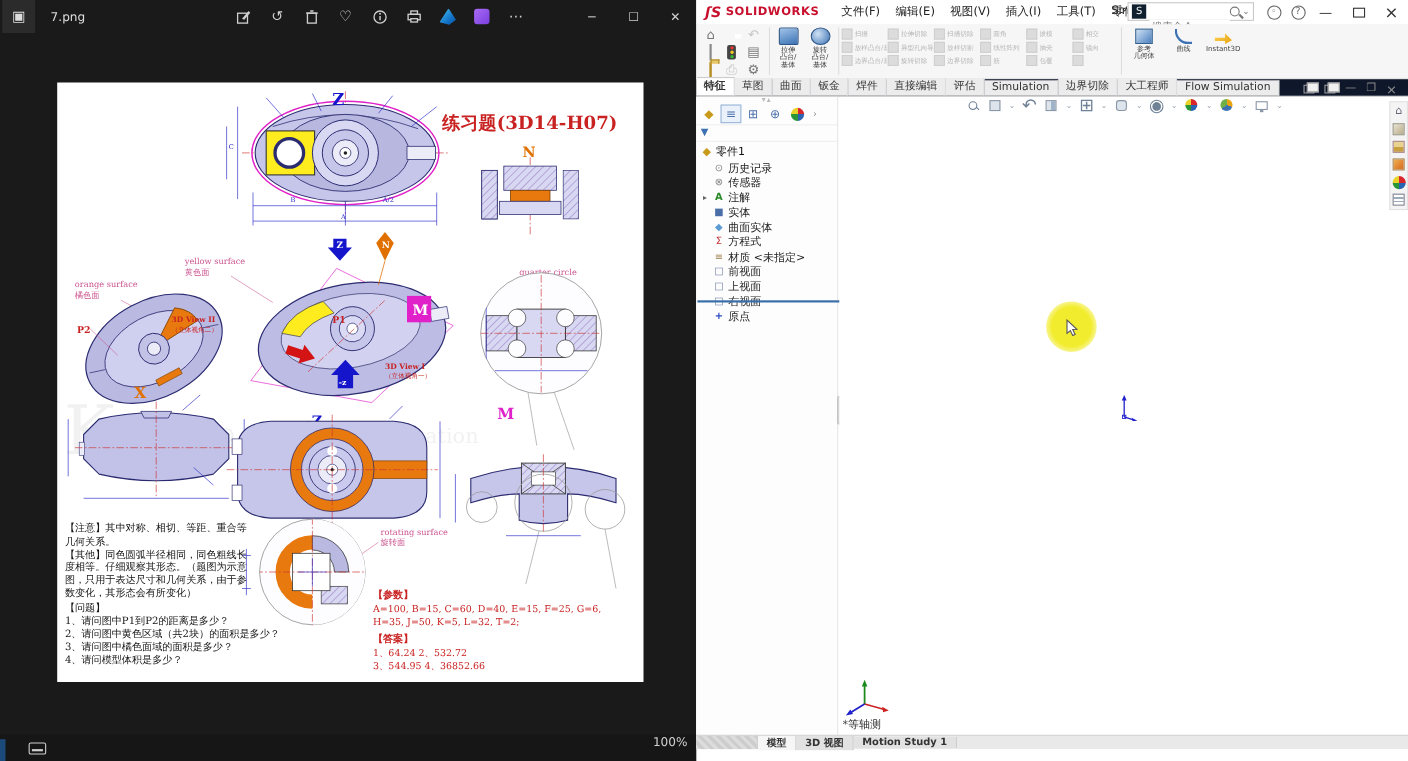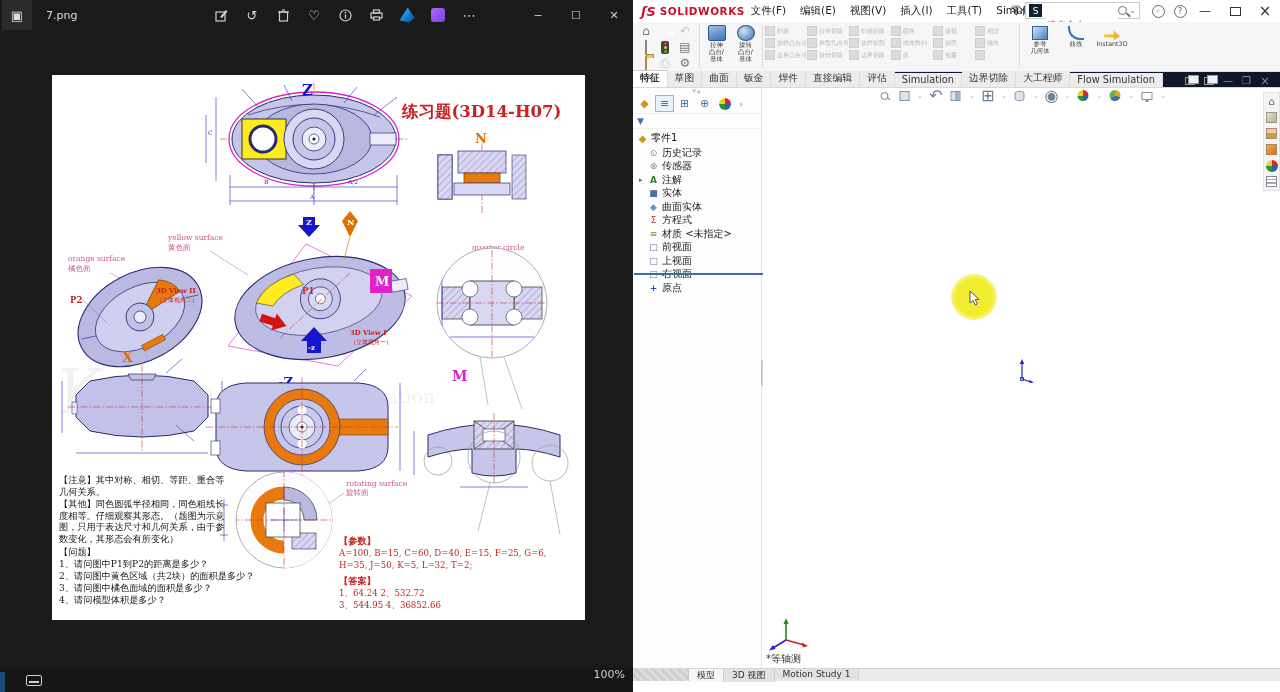--- a/index.html
+++ b/index.html
@@ -51,21 +51,21 @@
   .red{fill:#c92222;font-size:8.6px;}
   .redh{fill:#c92222;font-size:9.2px;font-weight:bold;}
   .wm{opacity:.07;fill:#445;}
 
   
   .sw{position:absolute;left:633px;top:0;width:647px;height:692px;background:#fff;}
   .sw-menubar{position:absolute;left:0;top:0;width:100%;height:22px;background:#fff;display:flex;align-items:center;font-size:10.5px;color:#222;}
   .sw-logo{display:flex;align-items:center;gap:4px;margin-left:8px;}
   .sw-logo .dsmark{color:#c8102e;font-size:13px;font-weight:bold;font-style:italic;}
   .sw-logo .lg{color:#c8102e;font-weight:bold;letter-spacing:.5px;font-size:10.5px;}
-  .sw-menus{display:flex;gap:2px;}
+  .sw-menus{display:flex;margin-left:14px;gap:2px;}
   .sw-menus span{padding:2px 6px;}
   .pin{color:#666;font-size:9px;margin-left:2px;}
   .sw-doctitle{position:absolute;left:378px;top:4px;font-size:10.5px;color:#222;}
   .sw-search{position:absolute;right:140px;top:2px;width:115px;height:17px;border:1px solid #c9c9c9;display:flex;align-items:center;background:#fff;}
   .sw-search .sqico{width:13px;height:13px;background:#10202e;color:#fff;font-size:9px;display:flex;align-items:center;justify-content:center;margin:0 3px;}
   .sw-search input{border:0;outline:0;flex:1;font-size:9.5px;color:#999;min-width:0;margin-top:28px;}
   .sw-search .mgd{margin-right:3px;display:flex;align-items:center;gap:2px;color:#777;font-size:8px;}
   .sw-search .mg{border-color:#777;}.sw-search .mg::after{background:#777;}
   .mb-ico{width:20px;height:18px;display:flex;align-items:center;justify-content:center;color:#555;}
   .circ{width:13px;height:13px;border:1.3px solid #666;border-radius:50%;display:flex;align-items:center;justify-content:center;font-size:8.5px;color:#666;}
@@ -852,21 +852,21 @@
           <path d="M40,28 L34,24.5 L34.8,29.5 Z" fill="#cc2222"></path>
           <line x1="18" y1="22" x2="5" y2="30" stroke="#2222cc" stroke-width="1.6"></line>
           <path d="M1,32.5 L7.5,31 L5,27 Z" fill="#2222cc"></path>
         </svg>
         <div class="viewname">*等轴测</div>
       </div>
     </div>
 
     <div class="sw-viewtabs">
       <div class="vt-scroll"></div>
-      <div style="display:flex;align-items:flex-start;">
+      <div style="display:flex;align-items:center;font-weight:bold;">
 
       <div class="vtab active">模型</div>
           <div class="vtab">3D 视图</div>
           <div class="vtab">Motion Study 1</div>
         </div>
     </div>
 
   </section>
 </div>
 

